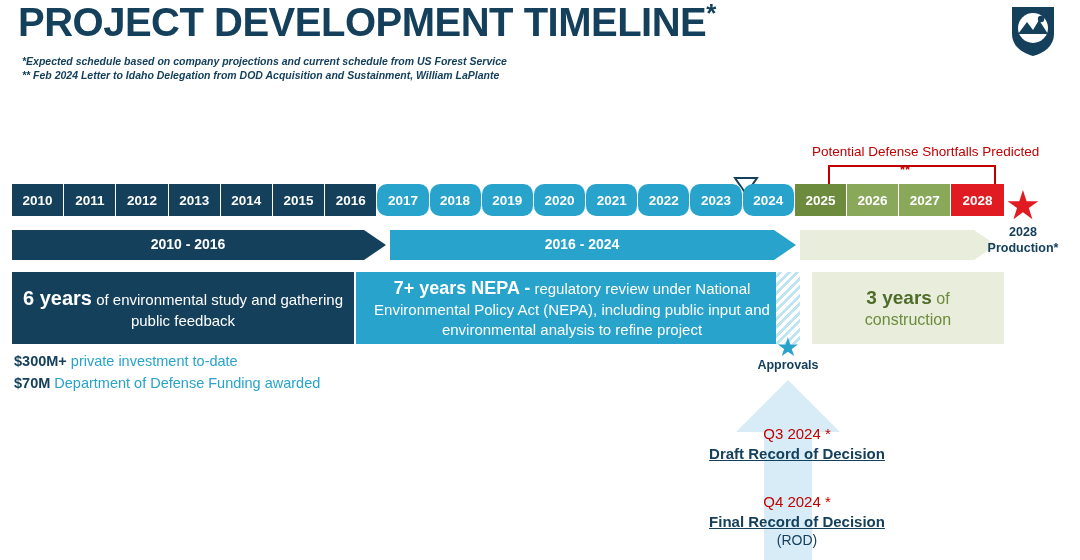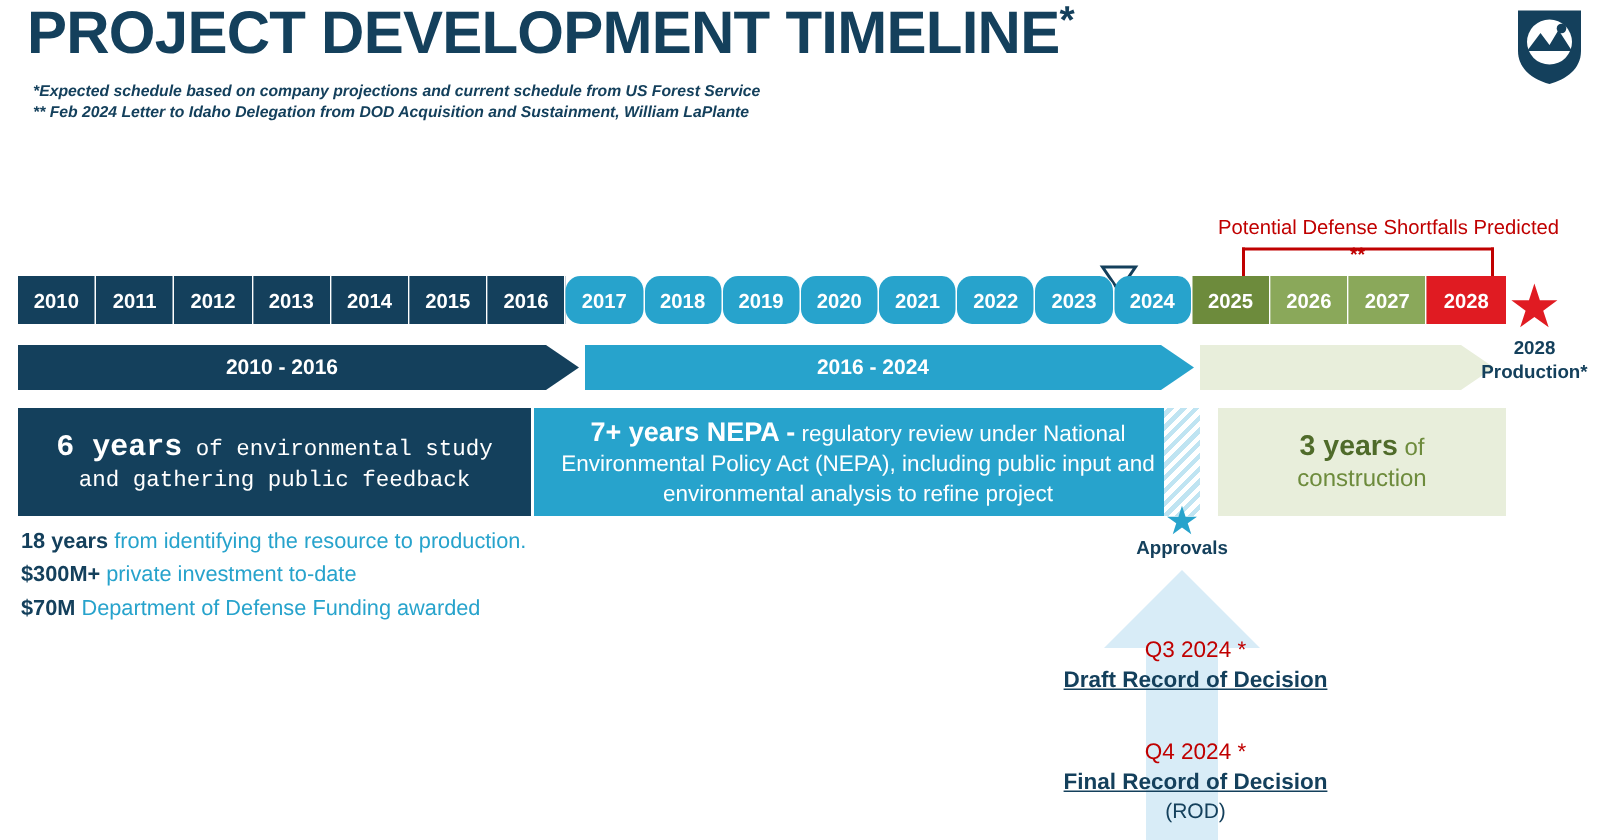--- a/index.html
+++ b/index.html
@@ -146,21 +146,20 @@
     box-sizing: border-box;
     padding: 4px 10px;
     line-height: 1.28;
   }
   #box1 {
     left: 0;
     width: 342px;
     background: #14405c;
     color: #ffffff;
     font-size: 15px;
-    font-family: Liberation Mono, monospace;
   }
   #box1 b { font-size: 20px; }
   #box2 {
     left: 344px;
     width: 432px;
     background: #27a3cc;
     color: #ffffff;
     font-size: 15px;
   }
   #box2 b { font-size: 18px; }
@@ -337,21 +336,20 @@
   <div class="box" id="box2">
     <div><b>7+ years NEPA -</b><span> regulatory review under National Environmental Policy Act (NEPA), including public input and environmental analysis to refine project</span></div>
   </div>
   <div class="box" id="box3">
     <div><b>3 years</b><span> of construction</span></div>
   </div>
 </div>
 <div id="hatch"></div>
 
 <div id="summary">
-  <div><b>18 years</b><span> from identifying the resource to production.</span></div>
   <div><b>$300M+</b><span> private investment to-date</span></div>
   <div><b>$70M</b><span> Department of Defense Funding awarded</span></div>
 </div>
 
 <div id="prod">
   <div class="glyph">★</div>
   <div class="cap">2028</div>
   <div class="cap">Production*</div>
 </div>
 

